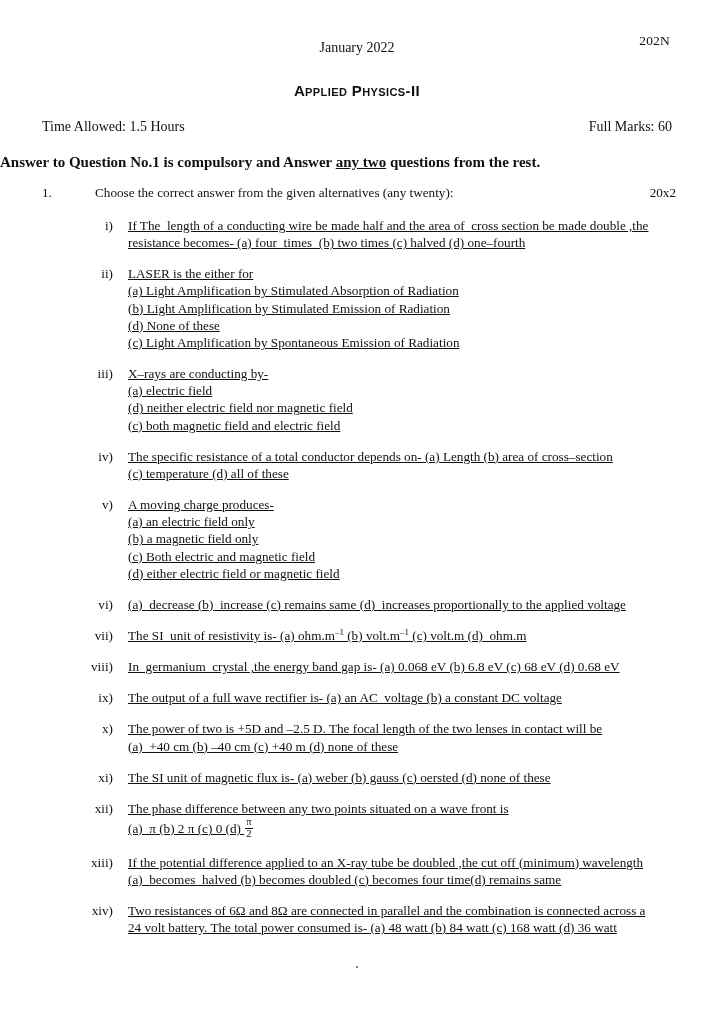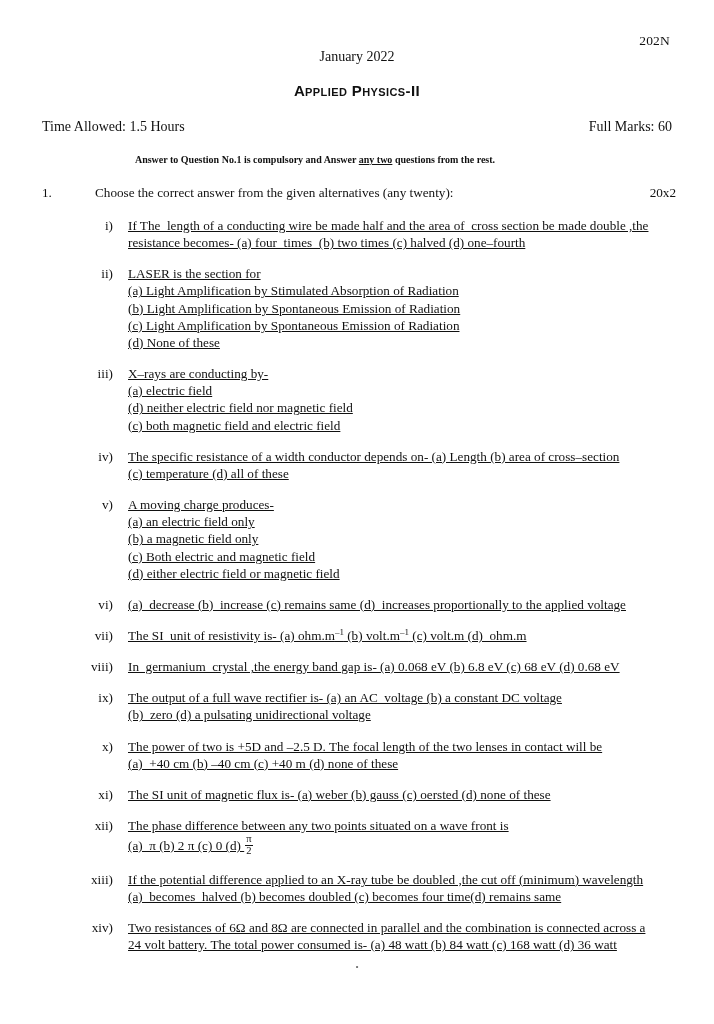--- a/index.html
+++ b/index.html
@@ -26,21 +26,21 @@
   
   .code-line {
     position: absolute;
     top: 33px;
     right: 44px;
     font-size: 13.5px;
     letter-spacing: 0.2px;
   }
   .exam-date {
     position: absolute;
-    top: 49px;
+    top: 40px;
     left: 0;
     width: 714px;
     text-align: center;
     font-size: 14px;
   }
   .paper-title {
     position: absolute;
     top: 82px;
     left: 0;
     width: 714px;
@@ -61,22 +61,21 @@
     justify-content: space-between;
     font-size: 14px;
     gap: 24px;
   }
 
   .instruction {
     position: absolute;
     top: 154px;
     left: 0;
     width: 630px;
-    text-align: center;
-    font-size: 10px;
+    font-size: 15px;
     font-weight: bold;
   }
   .instruction u {
     text-decoration: underline;
   }
 
   
   .q1-row {
     position: absolute;
     top: 185px;
@@ -190,36 +189,36 @@
   </div>
 
   <div class="items" id="items-container">
       <div class="item">
         <span class="item-num">i)</span>
         <span class="item-line indent0">If The  length of a conducting wire be made half and the area of  cross section be made double ,the</span>
         <span class="item-line indent0">resistance becomes- (a) four  times  (b) two times (c) halved (d) one–fourth</span>
       </div>
       <div class="item">
         <span class="item-num">ii)</span>
-        <span class="item-line indent0">LASER is the section for</span>
+        <span class="item-line indent0">LASER is the either for</span>
         <span class="item-line indent0">(a) Light Amplification by Stimulated Absorption of Radiation</span>
-        <span class="item-line indent0">(b) Light Amplification by Spontaneous Emission of Radiation</span>
+        <span class="item-line indent0">(b) Light Amplification by Stimulated Emission of Radiation</span>
+        <span class="item-line indent0">(d) None of these</span>
         <span class="item-line indent0">(c) Light Amplification by Spontaneous Emission of Radiation</span>
-        <span class="item-line indent0">(d) None of these</span>
       </div>
       <div class="item">
         <span class="item-num">iii)</span>
         <span class="item-line indent0">X–rays are conducting by-</span>
         <span class="item-line indent0">(a) electric field</span>
         <span class="item-line indent0">(d) neither electric field nor magnetic field</span>
         <span class="item-line indent0">(c) both magnetic field and electric field</span>
       </div>
       <div class="item">
         <span class="item-num">iv)</span>
-        <span class="item-line indent0">The specific resistance of a width conductor depends on- (a) Length (b) area of cross–section</span>
+        <span class="item-line indent0">The specific resistance of a total conductor depends on- (a) Length (b) area of cross–section</span>
         <span class="item-line indent0">(c) temperature (d) all of these</span>
       </div>
       <div class="item">
         <span class="item-num">v)</span>
         <span class="item-line indent0">A moving charge produces-</span>
         <span class="item-line indent0">(a) an electric field only</span>
         <span class="item-line indent0">(b) a magnetic field only</span>
         <span class="item-line indent0">(c) Both electric and magnetic field</span>
         <span class="item-line indent0">(d) either electric field or magnetic field</span>
       </div>
@@ -231,21 +230,20 @@
         <span class="item-num">vii)</span>
         <span class="item-line indent0">The SI  unit of resistivity is- (a) ohm.m<sup>–1</sup> (b) volt.m<sup>–1</sup> (c) volt.m (d)  ohm.m</span>
       </div>
       <div class="item">
         <span class="item-num">viii)</span>
         <span class="item-line indent0">In  germanium  crystal ,the energy band gap is- (a) 0.068 eV (b) 6.8 eV (c) 68 eV (d) 0.68 eV</span>
       </div>
       <div class="item">
         <span class="item-num">ix)</span>
         <span class="item-line indent0">The output of a full wave rectifier is- (a) an AC  voltage (b) a constant DC voltage</span>
-        <span class="item-line indent0">(b)  zero (d) a pulsating unidirectional voltage</span>
       </div>
       <div class="item">
         <span class="item-num">x)</span>
         <span class="item-line indent0">The power of two is +5D and –2.5 D. The focal length of the two lenses in contact will be</span>
         <span class="item-line indent0">(a)  +40 cm (b) –40 cm (c) +40 m (d) none of these</span>
       </div>
       <div class="item">
         <span class="item-num">xi)</span>
         <span class="item-line indent0">The SI unit of magnetic flux is- (a) weber (b) gauss (c) oersted (d) none of these</span>
       </div>

